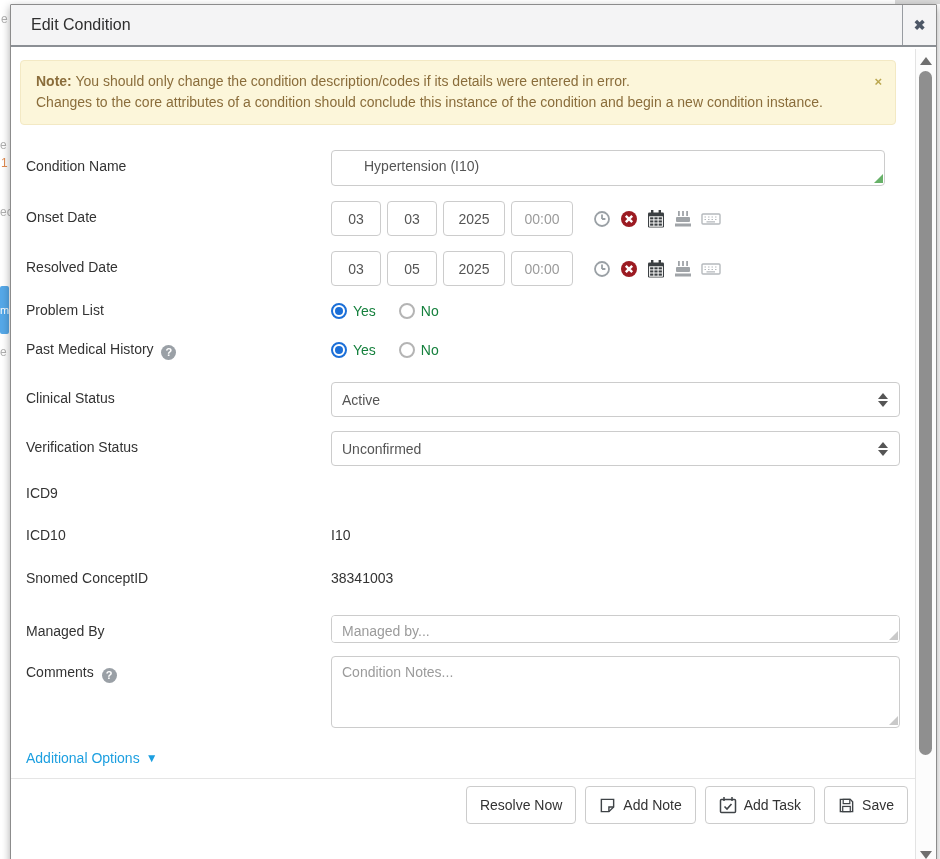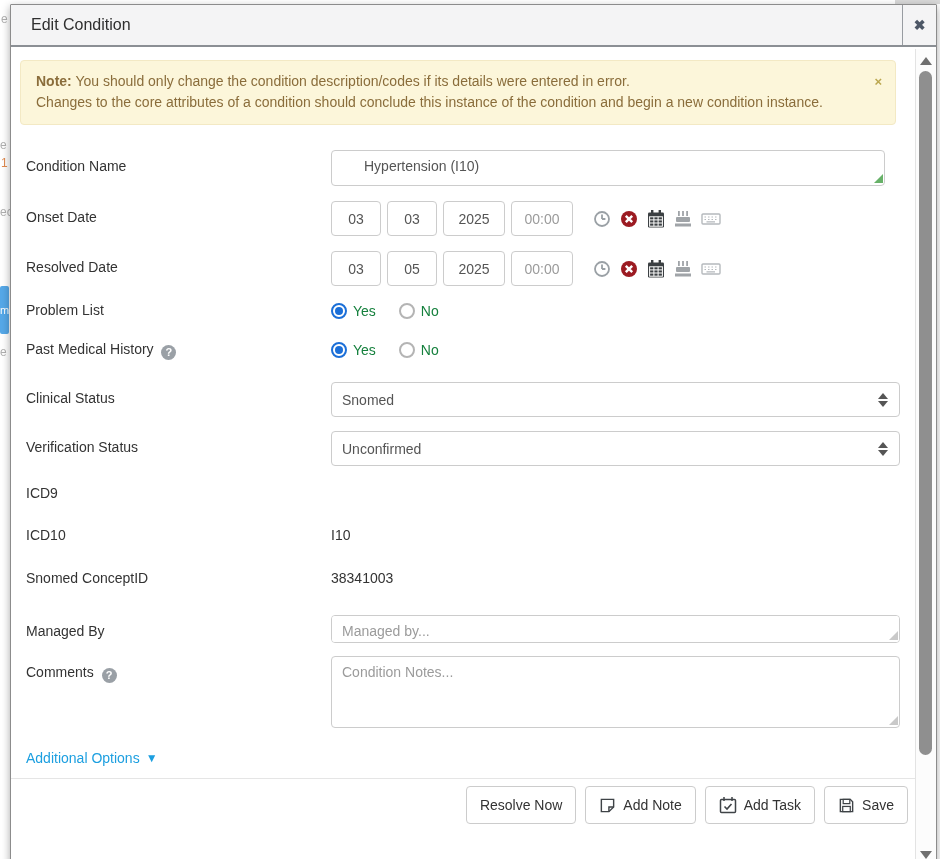--- a/index.html
+++ b/index.html
@@ -288,21 +288,21 @@
           <span class="radio-lbl">No</span>
         </span>
       </div>
     </div>
 
     
     <div class="row r-cstatus">
       <div class="lbl pad">Clinical Status</div>
       <div class="ctl">
         <div class="select-box">
-          <span>Snomed</span>
+          <span>Active</span>
           <span class="select-caret">
               <i class="up"></i>
               <i class="dn"></i>
             </span>
         </div>
       </div>
     </div>
 
     
     <div class="row r-vstatus">

